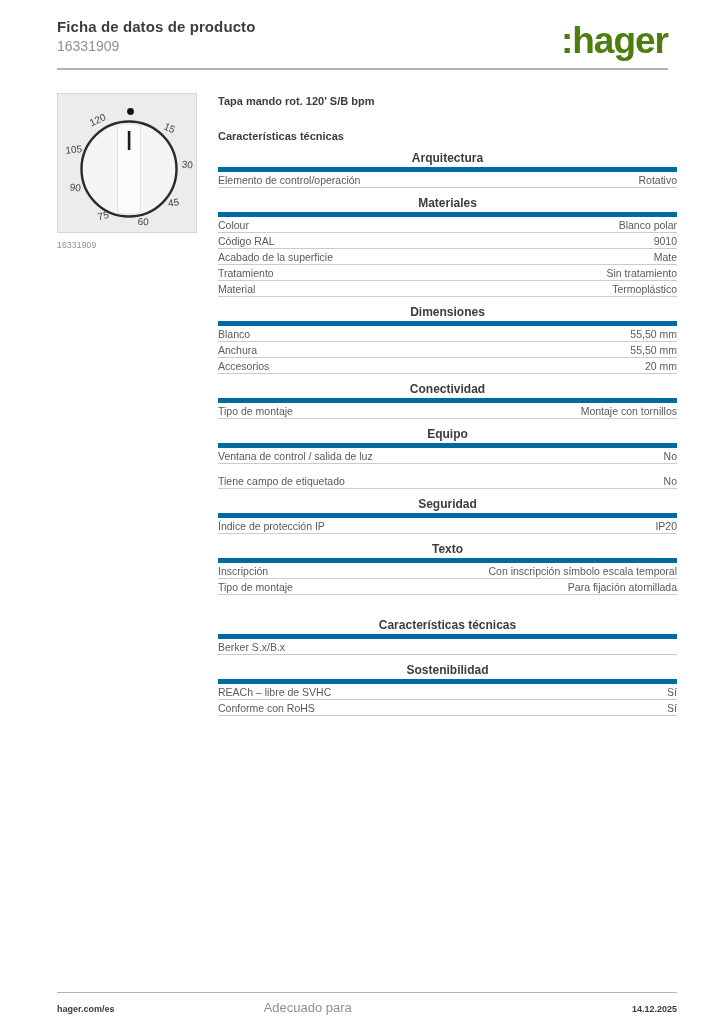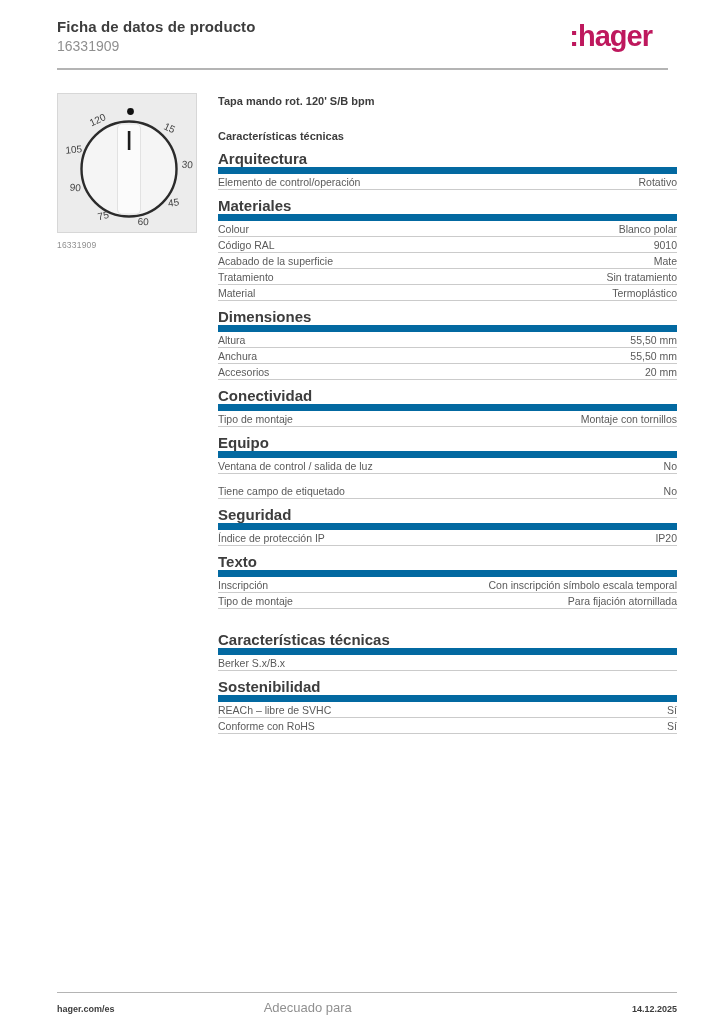--- a/index.html
+++ b/index.html
@@ -4,38 +4,38 @@
 <style>
   * { margin:0; padding:0; box-sizing:border-box; }
   html,body { width:724px; height:1024px; background:#ffffff; overflow:hidden;
     font-family:"Liberation Sans", sans-serif; -webkit-font-smoothing:antialiased; }
   .page { position:relative; width:724px; height:936px; background:#fff; }
 
   
   .header { position:absolute; left:57px; right:56px; top:18px; height:46px; }
   .header-title { font-size:15px; font-weight:bold; color:#3d3d3d; letter-spacing:.1px; }
   .header-id { font-size:14px; color:#8f8f8f; margin-top:3px; }
-  .logo { position:absolute; right:16px; top:4px; color:#be185d; font-size:29px;
+  .logo { position:absolute; right:0; top:4px; color:#4d7c0f; font-size:37px;
     font-weight:bold; letter-spacing:-1px; line-height:1; }
   .header-rule { position:absolute; left:57px; width:611px; top:68px; height:2px; background:#b4b4b4; }
 
   
   .content { position:absolute; left:57px; top:93px; width:620px; }
   .image-col { position:absolute; left:0; top:0; width:140px; }
   .image-box { width:140px; height:140px; background:#ececec; border:1px solid #d7d7d7; }
   .image-caption { margin-top:7px; font-size:8.5px; color:#8f8f8f; letter-spacing:.2px; }
 
   .table-col { position:absolute; left:161px; top:2px; width:459px; }
   .product-title { font-size:11px; font-weight:bold; color:#3d3d3d; line-height:13px; }
   .tech-heading { margin-top:22px; font-size:11px; font-weight:bold; color:#3d3d3d; line-height:13px; }
 
   .section { margin-top:9px; }
   .section.gap { margin-top:24px; }
-  .section-title { font-size:15px; font-weight:bold; color:#3d3d3d; line-height:13px;
-    padding-bottom:2px; border-bottom:7px solid #0369a1; }
+  .section-title { font-size:12px; font-weight:bold; color:#3d3d3d; line-height:13px;
+    padding-bottom:2px; border-bottom:5px solid #0369a1;text-align:center; }
   .row { display:flex; justify-content:space-between; align-items:baseline;
     padding:1.5px 0; border-bottom:1px solid #cbcbcb; font-size:10.5px;
     line-height:12px; color:#5a5a5a; }
   .row .label { text-align:left; }
   .row .value { text-align:center; white-space:nowrap; padding-left:10px; }
 
   
   .footer { position:absolute; left:57px; width:620px; top:992px;
     border-top:1px solid #b4b4b4; padding-top:7px; display:flex; align-items:baseline; }
   .footer-left { flex:1; font-size:9px; font-weight:bold; color:#3d3d3d; }
@@ -109,21 +109,21 @@
               <span class="value">Sin tratamiento</span>
             </div>
             <div class="row">
               <span class="label">Material</span>
               <span class="value">Termoplástico</span>
             </div>
           </div>
           <div class="section">
             <div class="section-title">Dimensiones</div>
             <div class="row">
-              <span class="label">Altura</span>
+              <span class="label">Blanco</span>
               <span class="value">55,50 mm</span>
             </div>
             <div class="row">
               <span class="label">Anchura</span>
               <span class="value">55,50 mm</span>
             </div>
             <div class="row">
               <span class="label">Accesorios</span>
               <span class="value">20 mm</span>
             </div>

